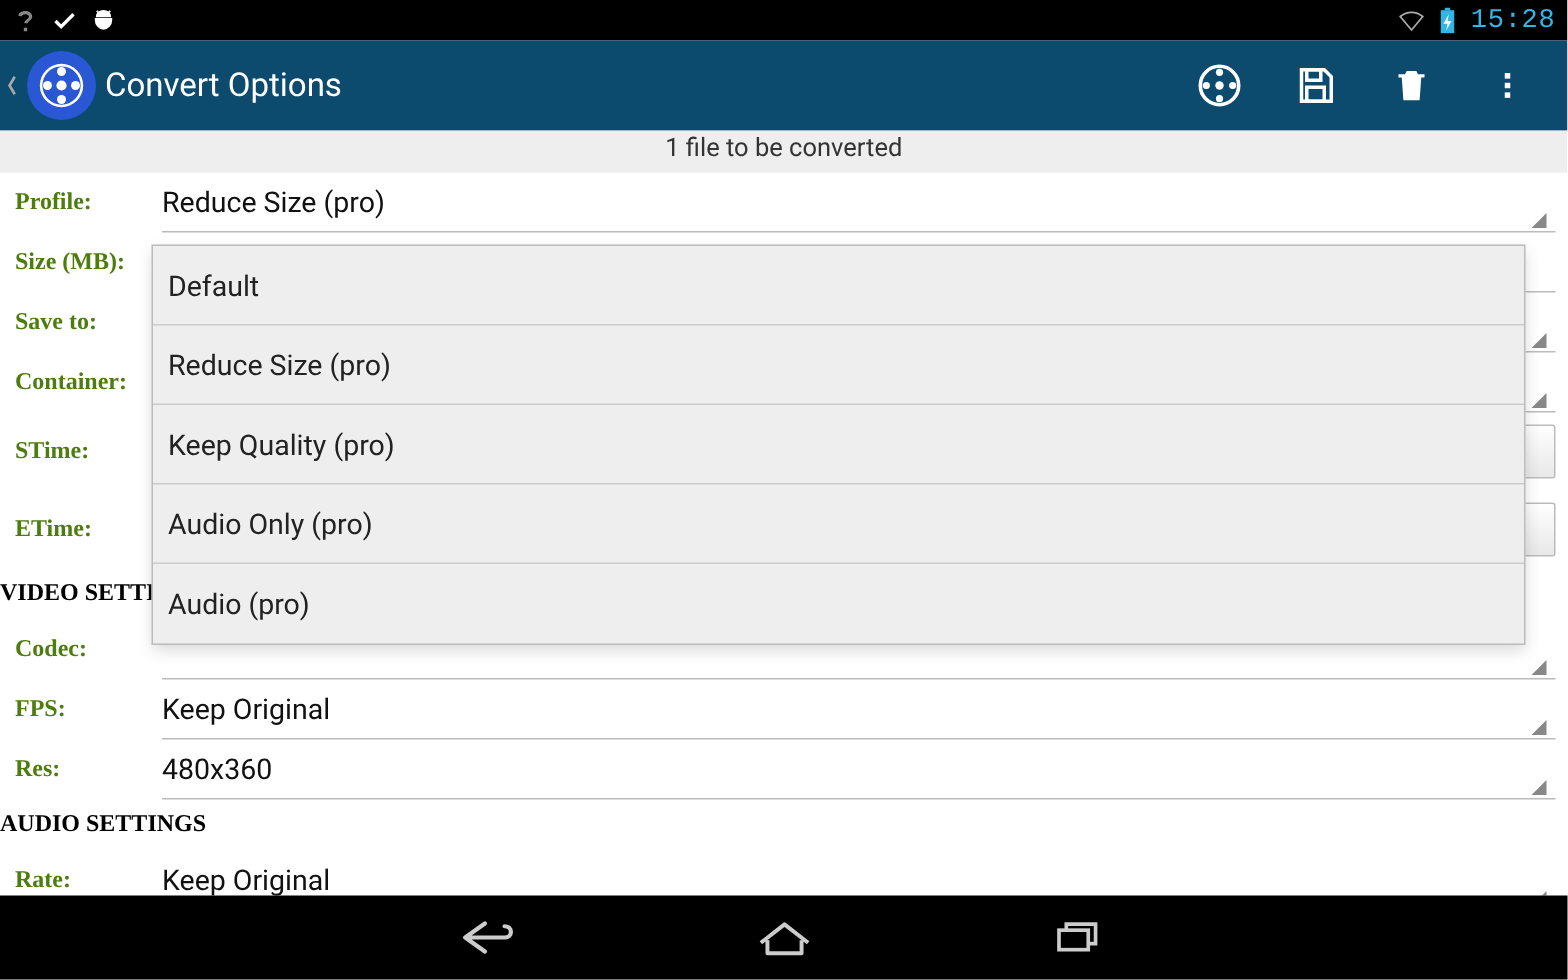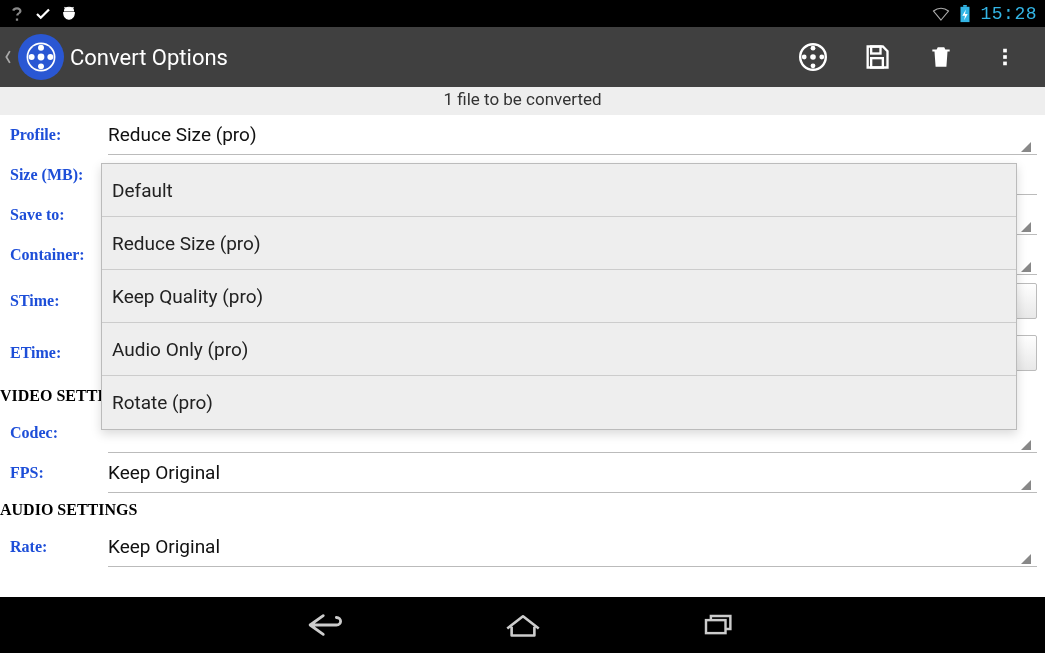--- a/index.html
+++ b/index.html
@@ -7,34 +7,34 @@
 
   
   .status-bar { height: 27px; background: #000; display: flex; align-items: center; padding: 0 8px; color: #fff; }
   .status-left { display: flex; gap: 8px; align-items: center; }
   .status-spacer { flex: 1; }
   .status-right { display: flex; gap: 6px; align-items: center; }
   .st-icon { width: 18px; height: 18px; display: inline-flex; align-items: center; justify-content: center; }
   .clock { color: #33b5e5; font-size: 18px; font-weight: 400; letter-spacing: 0.5px; font-family: Liberation Mono, monospace; }
 
   
-  .action-bar { height: 60px; background: #404040; display: flex; align-items: center; padding: 0 8px 0 0; color: #fff; }
+  .action-bar { height: 60px; background: #0c4a6e; display: flex; align-items: center; padding: 0 8px 0 0; color: #fff; }
   .ab-back { display: flex; align-items: center; padding-left: 4px; cursor: pointer; }
   .ab-caret { width: 14px; height: 48px; display: flex; align-items: center; justify-content: center; }
   .ab-logo { width: 46px; height: 46px; border-radius: 50%; background: #2a57d3; display: flex; align-items: center; justify-content: center; margin: 0 6px 0 0; }
   .ab-title { font-size: 22px; font-weight: 400; }
   .ab-spacer { flex: 1; }
   .ab-action { width: 64px; height: 60px; display: flex; align-items: center; justify-content: center; cursor: pointer; }
 
   
   .content { position: relative; height: calc(653px - 27px - 60px - 56px); overflow: hidden; }
   .summary-bar { height: 28px; background: #eee; text-align: center; font-size: 17px; color: #333; padding-top: 2px; }
   .form { padding: 0 8px; }
   .row { display: flex; align-items: center; min-height: 40px; border-bottom: 0 solid transparent; }
-  .row-label { width: 100px; font-family: Georgia, "Times New Roman", serif; font-weight: bold; font-size: 16px; color: #1d4ed8; padding-left: 2px; }
+  .row-label { width: 100px; font-family: Georgia, "Times New Roman", serif; font-weight: bold; font-size: 16px; color: #4d7c0f; padding-left: 2px; }
   .row-value-wrap { flex: 1; position: relative; height: 40px; display: flex; align-items: center; }
   .row-value { font-size: 19px; color: #111; }
   .spinner-tri { position: absolute; right: 6px; bottom: 2px; width: 0; height: 0; border-left: 10px solid transparent; border-bottom: 10px solid #888; }
   .row-underline { border-bottom: 1px solid #bbb; }
   .section-header { font-family: Georgia, "Times New Roman", serif; font-weight: bold; font-size: 16px; color: #000; padding: 8px 0 8px 0; margin-left: -8px; }
   .time-btn { flex: 1; height: 36px; margin: 4px 0 4px 0; background: linear-gradient(#fefefe,#e8e8e8); border: 1px solid #bbb; border-radius: 2px; }
 
   
   .dropdown { position: absolute; left: 101px; top: 76px; width: 916px; background: #eee; border: 1px solid #bbb; box-shadow: 0 4px 10px rgba(0,0,0,0.15); z-index: 50; }
   .dropdown-item { height: 53px; display: flex; align-items: center; padding: 0 10px; font-size: 19px; color: #222; border-bottom: 1px solid #ccc; cursor: pointer; }
@@ -193,38 +193,45 @@
     </div>
 
     <div class="row">
       <div class="row-label">FPS:</div>
       <div class="row-value-wrap row-underline">
         <span class="row-value">Keep Original</span>
         <span class="spinner-tri"></span>
       </div>
     </div>
 
+    <div class="row">
+      <div class="row-label">Res:</div>
+      <div class="row-value-wrap row-underline">
+        <span class="row-value">480x360</span>
+        <span class="spinner-tri"></span>
+      </div>
+    </div>
 
     <div class="section-header">AUDIO SETTINGS</div>
 
     <div class="row">
       <div class="row-label">Rate:</div>
       <div class="row-value-wrap row-underline">
         <span class="row-value">Keep Original</span>
         <span class="spinner-tri"></span>
       </div>
     </div>
   </div>
 
   <div class="dropdown">
     <div class="dropdown-item">Default</div>
     <div class="dropdown-item">Reduce Size (pro)</div>
     <div class="dropdown-item">Keep Quality (pro)</div>
     <div class="dropdown-item">Audio Only (pro)</div>
-    <div class="dropdown-item">Rotate (pro)</div>
+    <div class="dropdown-item">Audio (pro)</div>
   </div>
 </div>
 
 <div class="nav-bar">
   <div class="nav-btn">
     <svg viewBox="0 0 48 32" width="48" height="30">
       <path d="M20 6 L6 16 L20 26 M6 16 H34 C40 16 40 8 34 8" stroke="#ccc" stroke-width="3" fill="none" stroke-linejoin="round" stroke-linecap="round"></path>
     </svg>
   </div>
   <div class="nav-btn">

